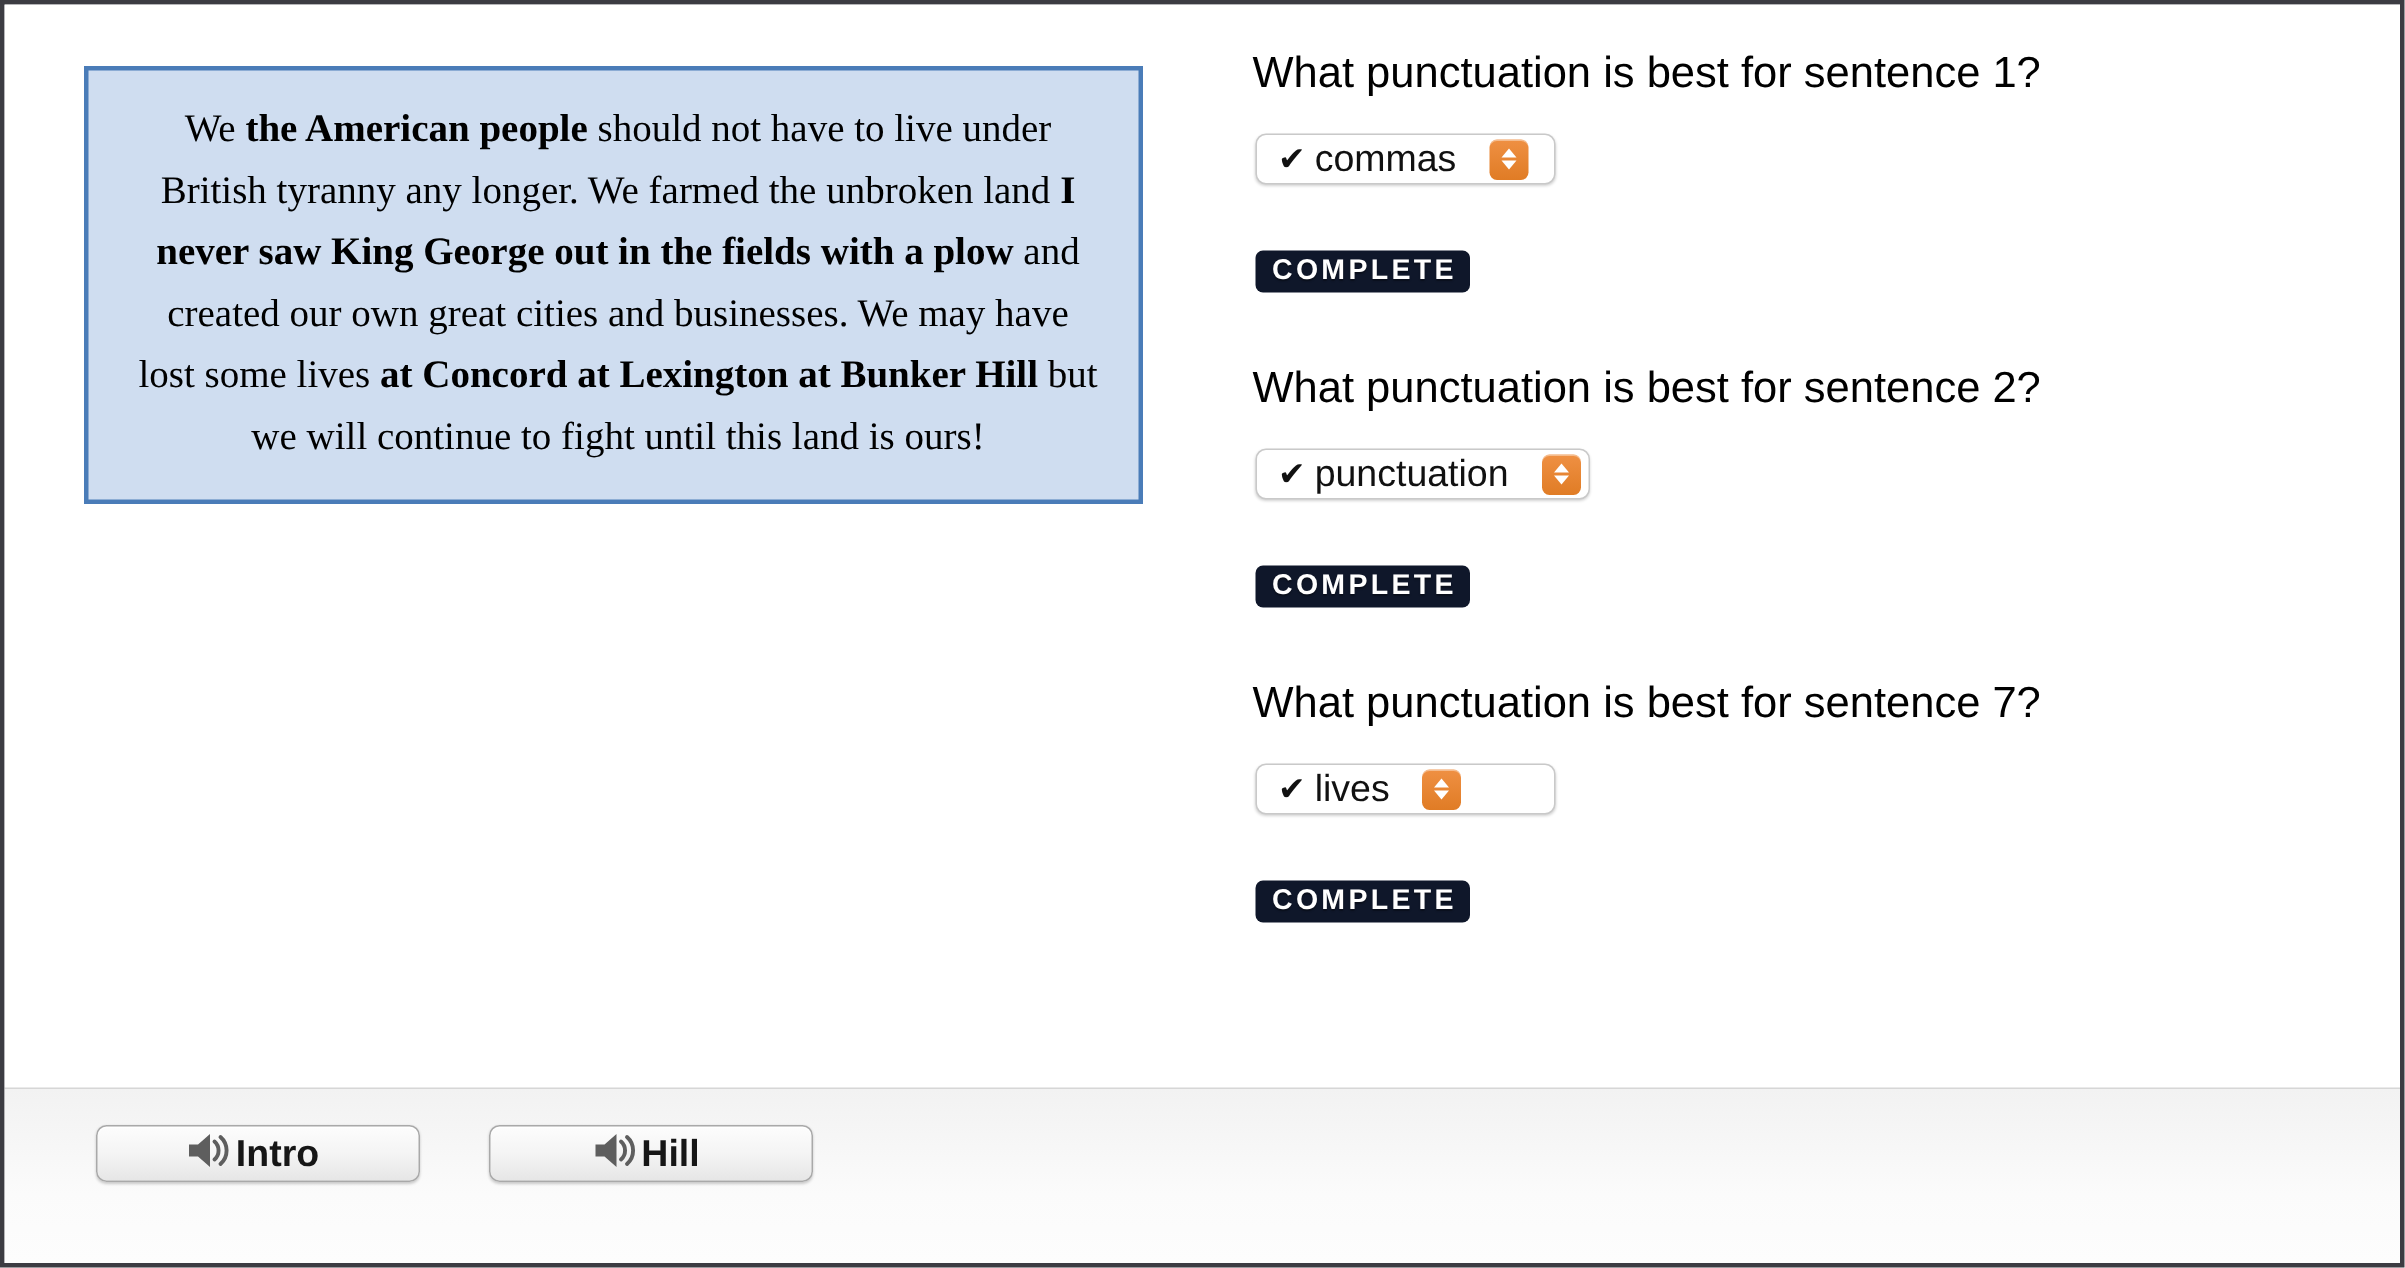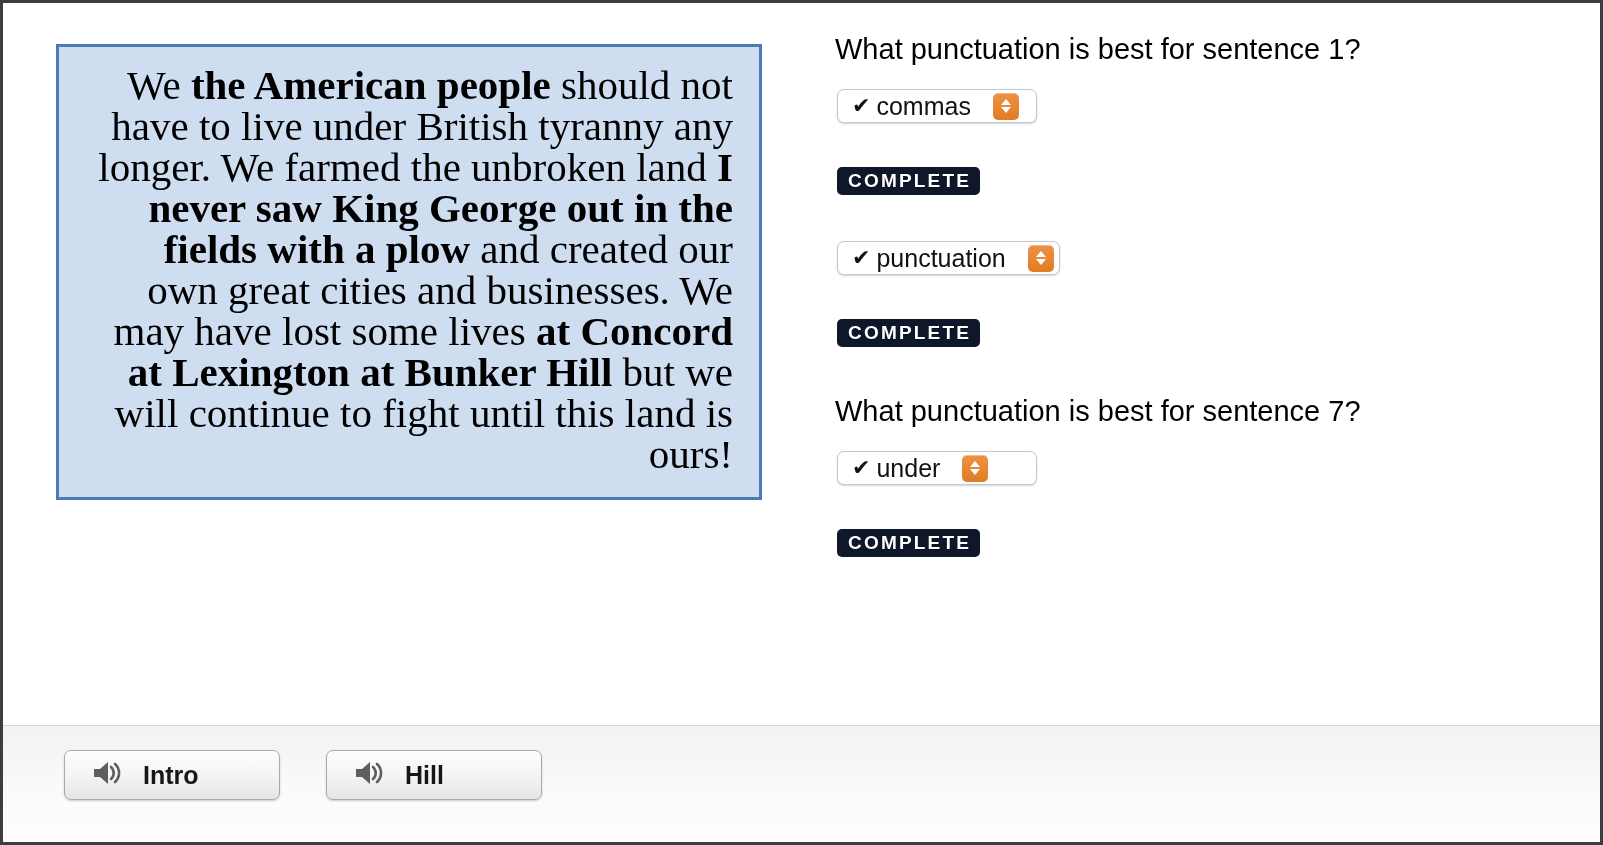--- a/index.html
+++ b/index.html
@@ -39,25 +39,25 @@
     left: 53px;
     top: 41px;
     width: 706px;
     box-sizing: border-box;
     background: #cfddf0;
     border: 3px solid #4a7cb8;
     padding: 18px 26px 22px 32px;
   }
   .passage-text {
     font-family: "Liberation Serif", "DejaVu Serif", serif;
-    font-size: 41px;
+    font-size: 26px;
     line-height: 41px;
     color: #000000;
     margin: 0;
-    text-align: right;
+    text-align: center;
   }
   .passage-text b {
     font-weight: bold;
   }
 
   
   .question-column {
     position: absolute;
     left: 832px;
     top: 28px;
@@ -154,22 +154,23 @@
   .footer-buttons {
     position: absolute;
     left: 61px;
     top: 24px;
     display: flex;
     gap: 46px;
   }
   .audio-button {
     display: inline-flex;
     align-items: center;
-    gap: 18px;
-    height: 50px;
+    justify-content: center;
+    gap: 0;
+    height: 38px;
     padding: 0 34px 0 26px;
     border: 1px solid #a9a9a9;
     border-radius: 7px;
     background: linear-gradient(180deg, #fdfdfd 0%, #f4f4f4 50%, #e6e6e6 100%);
     box-shadow: 0 1px 2px rgba(0,0,0,0.20), inset 0 1px 0 #ffffff;
     box-sizing: border-box;
     cursor: pointer;
   }
   .audio-button .label {
     font-family: "Liberation Sans", sans-serif;
@@ -209,20 +210,21 @@
             </span>
           </div>
         </div>
         <div class="q-spacer-1"></div>
         <span class="complete-badge">COMPLETE</span>
       </div>
 
       <div style="height:42px"></div>
 
       <div class="question-block">
+        <p class="question-label">What punctuation is best for sentence 2?</p>
         <div class="select-row">
           <div class="select-control w-parentheses">
             <span class="select-check">✔</span>
             <span class="select-value">punctuation</span>
             <span class="stepper">
               <svg width="18" height="20" viewBox="0 0 18 20" aria-hidden="true">
                 <path d="M9 3 L14 9 L4 9 Z" fill="#ffffff"></path>
                 <path d="M9 17 L4 11 L14 11 Z" fill="#ffffff"></path>
               </svg>
             </span>
@@ -232,21 +234,21 @@
         <span class="complete-badge">COMPLETE</span>
       </div>
 
       <div style="height:42px"></div>
 
       <div class="question-block">
         <p class="question-label">What punctuation is best for sentence 7?</p>
         <div class="select-row">
           <div class="select-control w-dashes">
             <span class="select-check">✔</span>
-            <span class="select-value">under</span>
+            <span class="select-value">lives</span>
             <span class="stepper">
               <svg width="18" height="20" viewBox="0 0 18 20" aria-hidden="true">
                 <path d="M9 3 L14 9 L4 9 Z" fill="#ffffff"></path>
                 <path d="M9 17 L4 11 L14 11 Z" fill="#ffffff"></path>
               </svg>
             </span>
           </div>
         </div>
         <div class="q-spacer-2"></div>
         <span class="complete-badge">COMPLETE</span>

